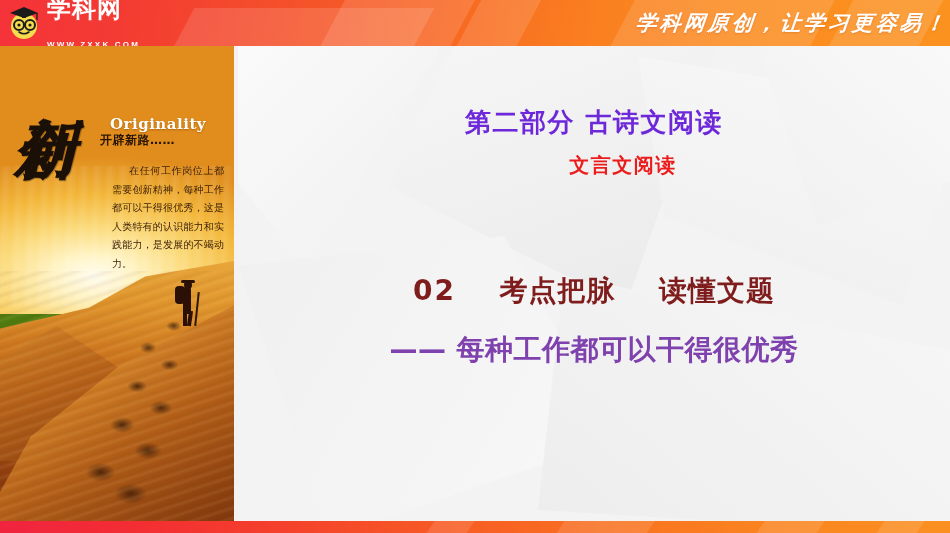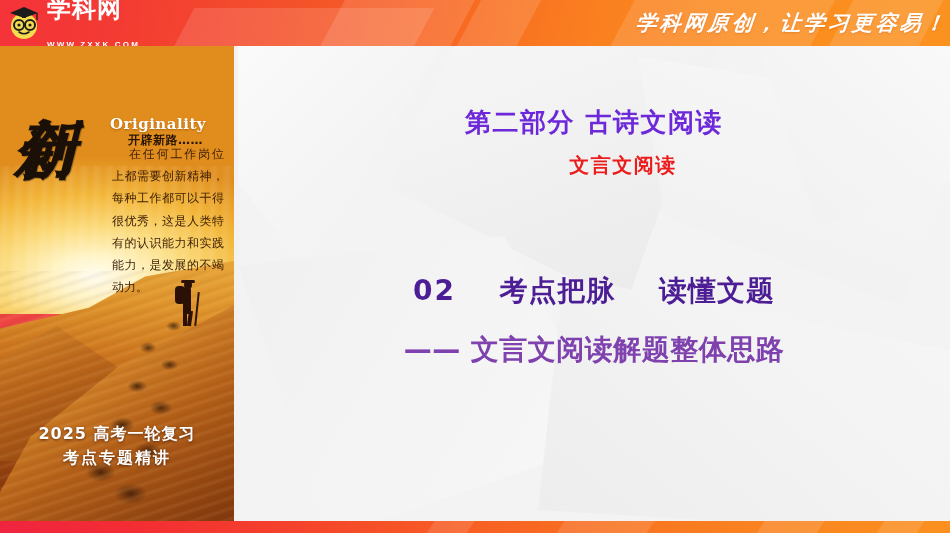--- a/index.html
+++ b/index.html
@@ -91,21 +91,21 @@
     text-shadow: 0 1px 2px rgba(180,60,0,0.25);
     transform: skewX(-6deg);
   }
 
   
   .poster {
     position: absolute;
     left: 0; top: 46px;
     width: 234px; height: 475px;
     overflow: hidden;
-    background: #ef4444;
+    background: #4d7c0f;
   }
   .poster-sky {
     position: absolute;
     left: 0; top: 0; width: 234px; height: 268px;
     background:
       radial-gradient(ellipse 230px 120px at 40% 86%, #fffdf2 0%, #fff4c4 18%, #fbd977 42%, #f3b638 68%, #e08d1d 100%),
       linear-gradient(180deg, #b8450f 0%, #cf6010 14%, #e07c12 30%, #eda21c 52%, #f6c340 74%, #f9dd84 100%);
   }
   .poster-sky-streaks {
     position: absolute;
@@ -217,33 +217,33 @@
     left: 110px; top: 69px;
     color: #ffffff;
     font-size: 15px;
     font-weight: bold;
     font-family: "DejaVu Serif", "Liberation Serif", serif;
     letter-spacing: 0.5px;
     text-shadow: 0 1px 2px rgba(140,70,0,0.6);
   }
   .poster-sub {
     position: absolute;
-    left: 128px; top: 86px;
+    left: 100px; top: 86px;
     color: #2a1505;
     font-size: 12px;
     font-weight: bold;
     letter-spacing: 0.5px;
     font-family: "DejaVu Sans", "Liberation Sans", sans-serif;
   }
   .poster-body {
     position: absolute;
-    left: 112px; top: 97px;
+    left: 112px; top: 116px;
     width: 112px;
     color: #3a1d06;
-    font-size: 12px;
+    font-size: 10px;
     line-height: 1.85;
     text-indent: 17px;
     text-align: justify;
     font-family: "DejaVu Sans", "Liberation Sans", sans-serif;
   }
   .poster-footer {
     position: absolute;
     left: 0; bottom: 52px;
     width: 234px;
     text-align: center;
@@ -310,21 +310,21 @@
     font-size: 20px;
     font-weight: bold;
     letter-spacing: 1.5px;
     font-family: "DejaVu Sans", "Liberation Sans", sans-serif;
   }
   .sub-line1 {
     position: absolute;
     left: 0; top: 226px;
     width: 712px;
     text-align: center;
-    color: #4c1d95;
+    color: #7f1d1d;
     font-size: 28px;
     font-weight: bold;
     letter-spacing: 1px;
     font-family: "DejaVu Sans", "Liberation Sans", sans-serif;
   }
   .sub-line1 .num { letter-spacing: 2px; }
   .sub-line1 .gap { display: inline-block; width: 22px; }
   .sub-line2 {
     position: absolute;
     left: 0; top: 285px;
@@ -411,24 +411,20 @@
       <div class="leg1"></div>
       <div class="leg2"></div>
       <div class="pole"></div>
     </div>
 
     <div class="calli">创新</div>
     <div class="poster-en">Originality</div>
     <div class="poster-sub">开辟新路……</div>
     <div class="poster-body">在任何工作岗位上都需要创新精神，每种工作都可以干得很优秀，这是人类特有的认识能力和实践能力，是发展的不竭动力。</div>
 
-    <div class="poster-footer">
-      <div class="l1">2025 高考一轮复习</div>
-      <div class="l2">考点专题精讲</div>
-    </div>
   </div>
 
   <div class="content">
     <div class="poly p1"></div>
     <div class="poly p2"></div>
     <div class="poly p3"></div>
     <div class="poly p4"></div>
     <div class="poly p5"></div>
     <div class="poly p6"></div>
 
@@ -437,21 +433,21 @@
       <div class="h-line2">文言文阅读</div>
 
       <div class="sub-line1">
         <span class="num">02</span>
         <span class="gap"></span>
         <span>考点把脉</span>
         <span class="gap"></span>
         <span>读懂文题</span>
       </div>
 
-      <div class="sub-line2">—— 文言文阅读解题整体思路</div>
+      <div class="sub-line2">—— 每种工作都可以干得很优秀</div>
     </div>
   </div>
 
   <div class="bottom-band">
     <div class="bsw bsw1"></div>
     <div class="bsw bsw2"></div>
     <div class="bsw bsw3"></div>
     <div class="bsw bsw4"></div>
   </div>
 

